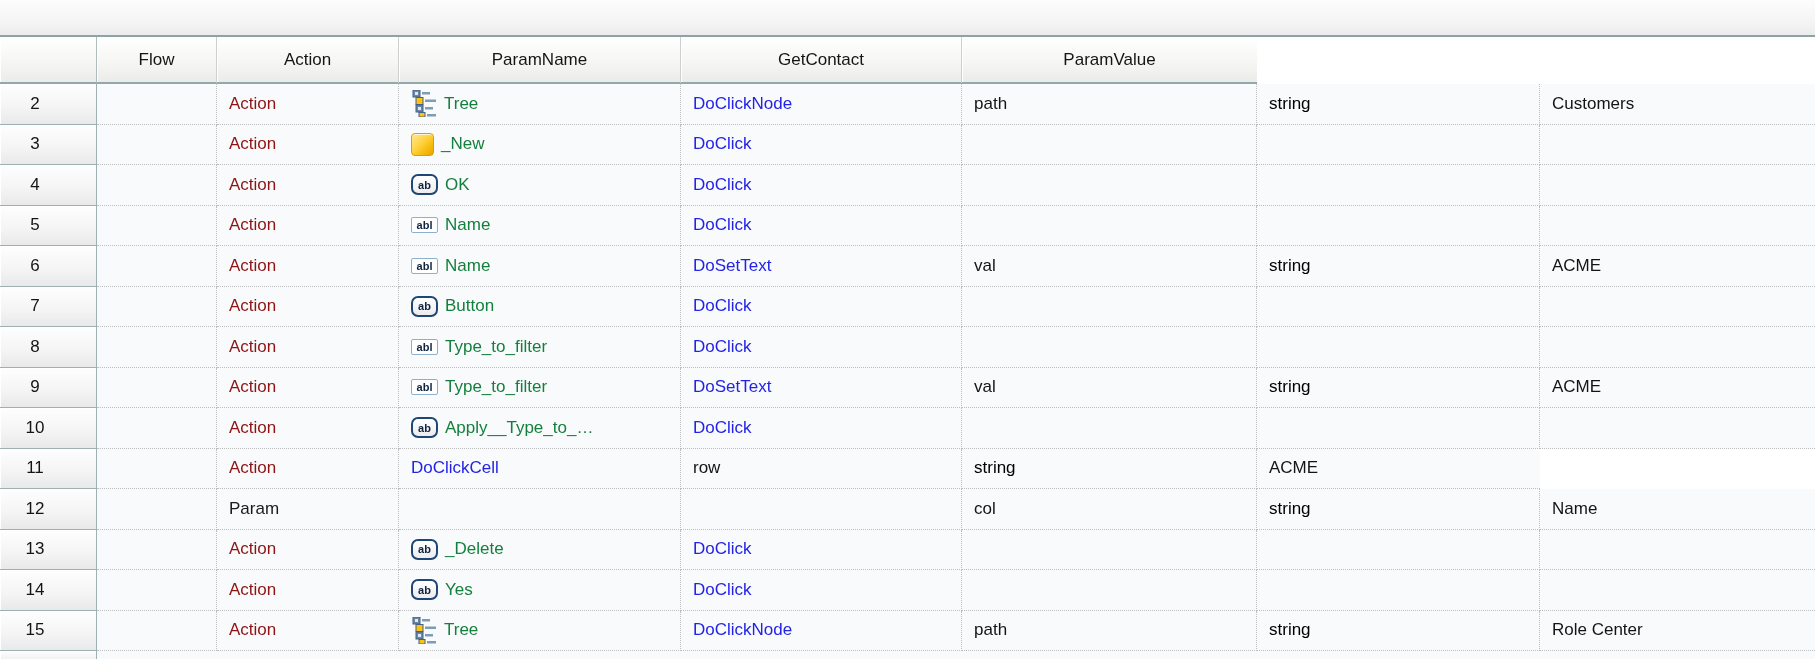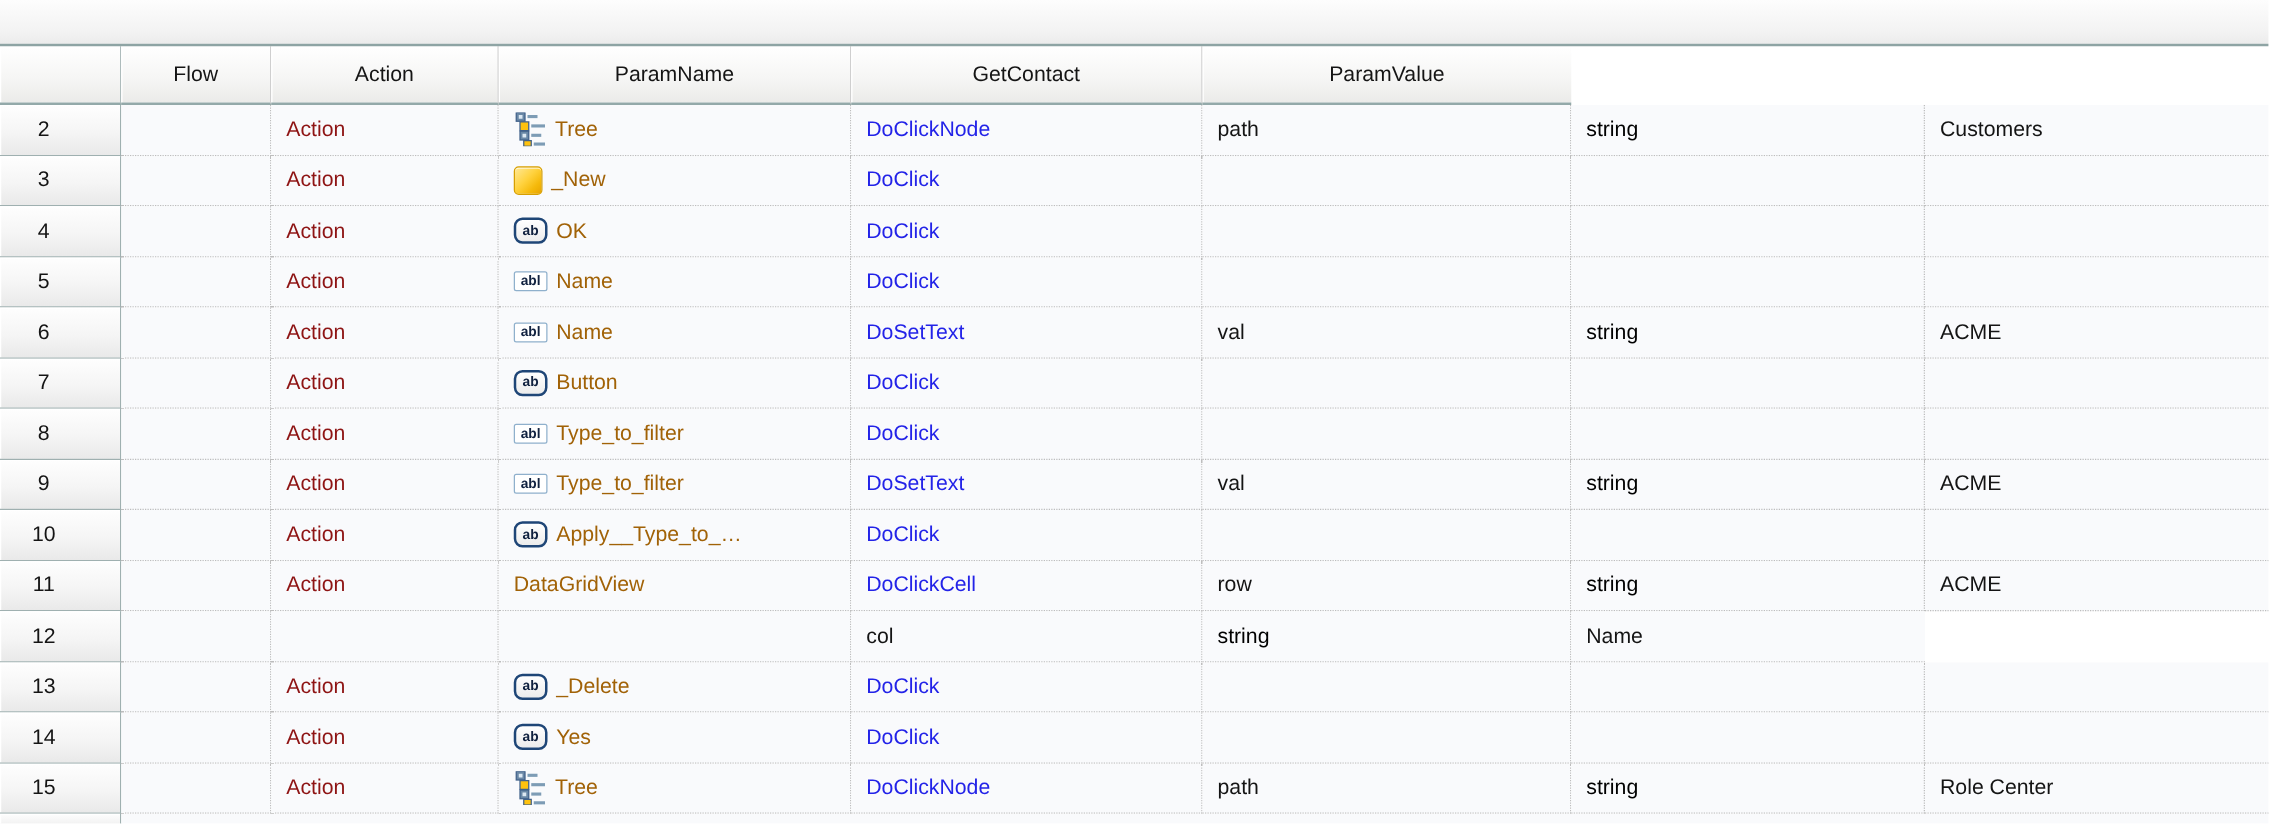--- a/index.html
+++ b/index.html
@@ -74,21 +74,21 @@
     border-bottom:1px dotted #bdbdbd;
     display:flex; align-items:center;
     padding-left:12px; font-size:17px; color:#141414;
     overflow:hidden; white-space:nowrap;
   }
   .cell:last-child { border-right:none; }
   .t-action { color:#8e1414; }
   .t-param  { color:#1a1a1a; }
   .action-link { color:#2323e8; }
   .ptype-text  { color:#000000; }
-  .obj-label   { color:#a16207; }
+  .obj-label   { color:#15803d; }
 
   
   .icon-box { display:none; margin-right:7px; flex:0 0 auto; }
   .icon-box .icon-text { display:none; }
   .icon-box .tree-svg  { display:none; }
 
   .icon-box.tree { display:inline-flex; }
   .icon-box.tree .tree-svg { display:block; }
 
   .icon-box.new {
@@ -369,36 +369,35 @@
     <div class="cell"></div>
   </div>
 
   <div class="row">
     <div class="numcell">11</div>
     <div class="cell"></div>
     <div class="cell">
       <span class="t-action">Action</span>
     </div>
     <div class="cell">
-
-      <span class="obj-label">DataGridView</span>
-    </div>
-    <div class="cell">
       <span class="action-link">DoClickCell</span>
     </div>
     <div class="cell">row</div>
     <div class="cell">
       <span class="ptype-text">string</span>
     </div>
     <div class="cell">ACME</div>
   </div>
 
   <div class="row">
     <div class="numcell">12</div>
     <div class="cell"></div>
+    <div class="cell">
+      <span class="t-param">Param</span>
+    </div>
     <div class="cell">
 
       <span class="obj-label"></span>
     </div>
     <div class="cell">
       <span class="action-link"></span>
     </div>
     <div class="cell">col</div>
     <div class="cell">
       <span class="ptype-text">string</span>

